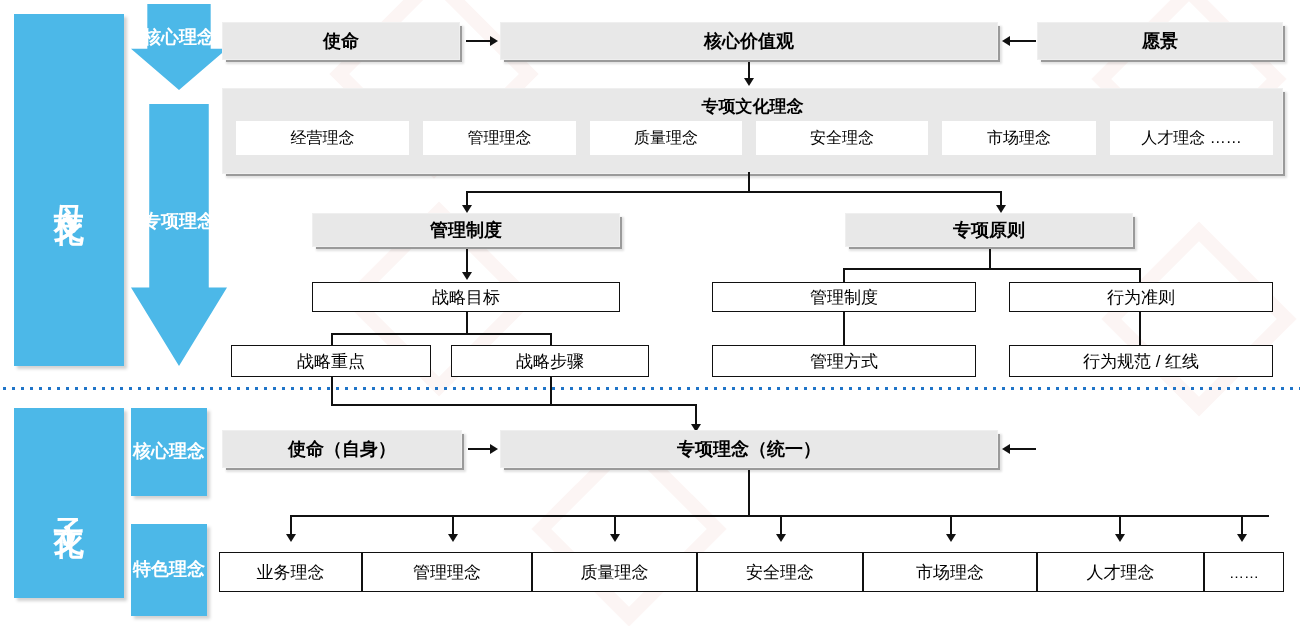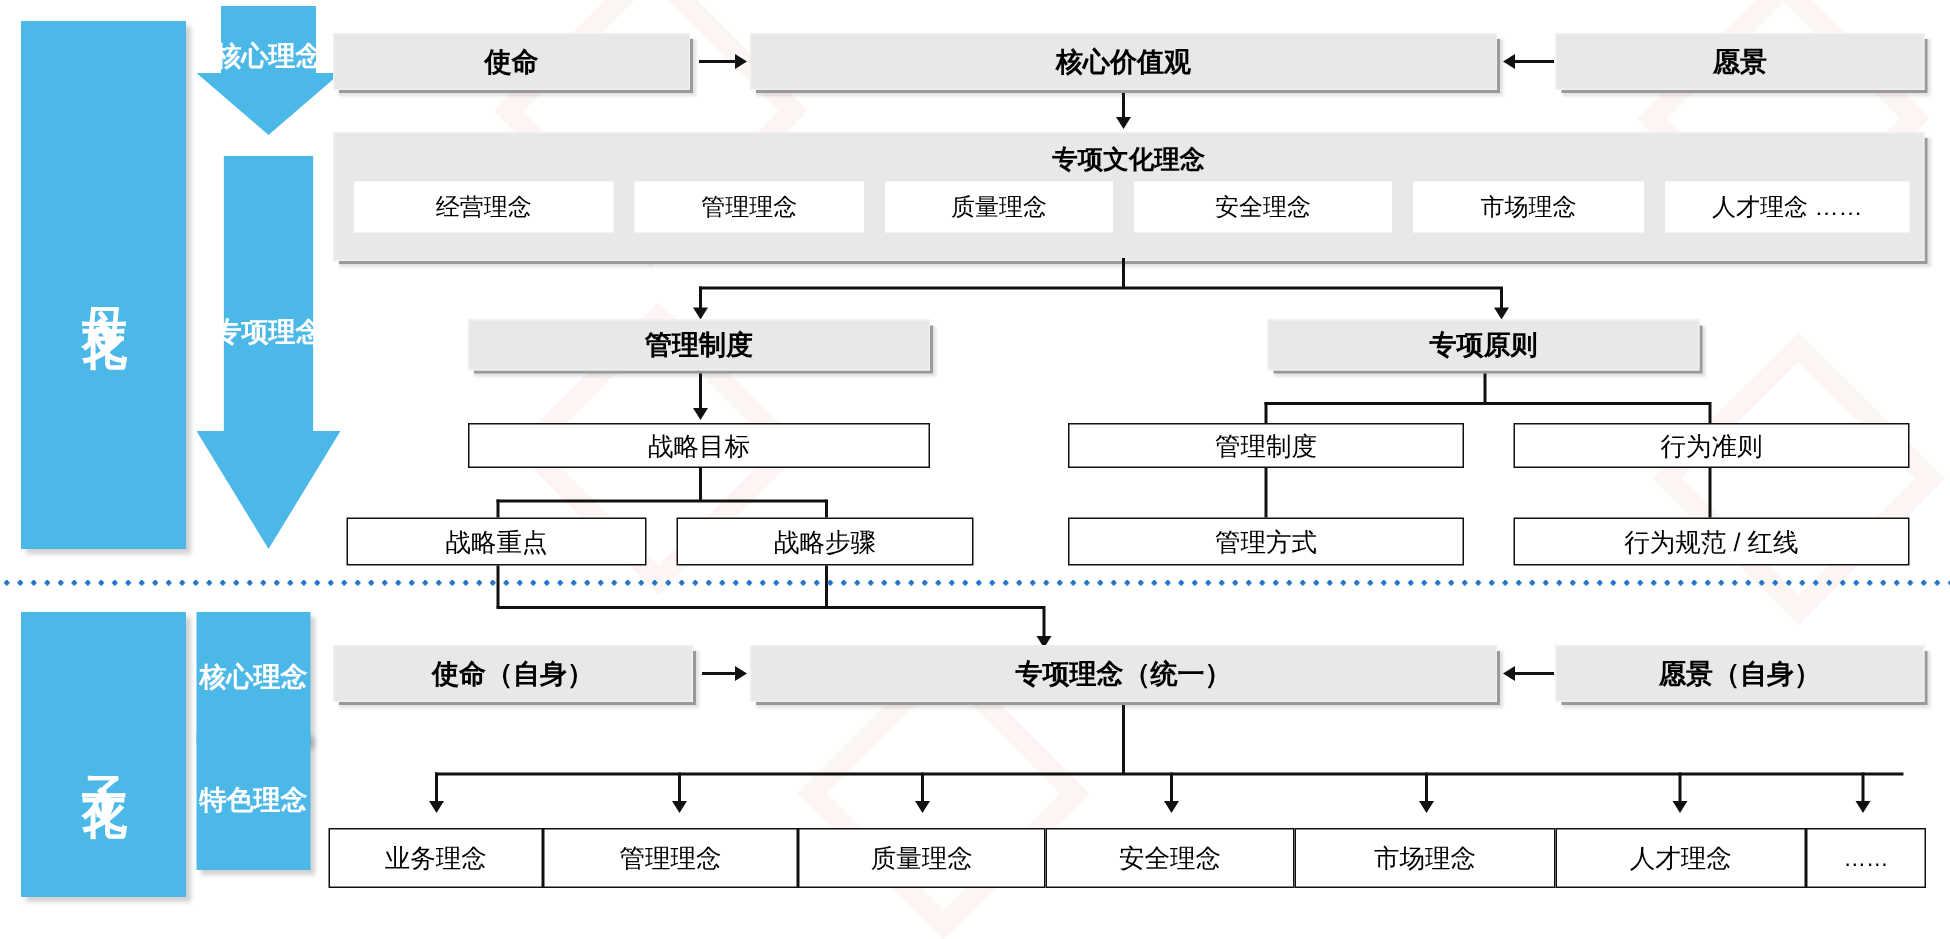--- a/index.html
+++ b/index.html
@@ -149,29 +149,28 @@
   <div class="ln lnv" style="left:695px;top:404px;height:22px;"></div>
   <div class="arrowdn" style="left:691px;top:424px;"></div>
 
   <div class="dotted" style="top:386px;"></div>
 
   <div class="abs blue vert" style="left:14px;top:408px;width:110px;height:190px;font-size:30px;">子文化</div>
 
   <div class="abs blue" style="left:131px;top:408px;width:76px;height:88px;font-size:18px;">
     <span>核心理念</span>
   </div>
-  <div class="abs blue" style="left:131px;top:488px;width:76px;height:92px;font-size:18px;">
+  <div class="abs blue" style="left:131px;top:524px;width:76px;height:92px;font-size:18px;">
     <span>特色理念</span>
   </div>
 
   <div class="abs graybar" style="left:222px;top:430px;width:240px;height:38px;font-size:18px;">使命（自身）</div>
 
   <div class="abs graybar" style="left:500px;top:430px;width:498px;height:38px;font-size:18px;">专项理念（统一）</div>
 
-  <div class="abs graybar" style="left:1037px;top:430px;width:246px;height:38px;font-size:18px;">愿景（自身）</div>
 
   <div class="ln lnh" style="left:468px;top:448px;width:24px;"></div>
   <div class="arrowrt" style="left:490px;top:444px;"></div>
   <div class="ln lnh" style="left:1008px;top:448px;width:28px;"></div>
   <div class="arrowlf" style="left:1002px;top:444px;"></div>
 
   <div class="ln lnv" style="left:748px;top:470px;height:46px;"></div>
   <div class="ln lnh" style="left:290px;top:515px;width:979px;"></div>
 
   <div class="ln lnv" style="left:290px;top:515px;height:21px;"></div>

